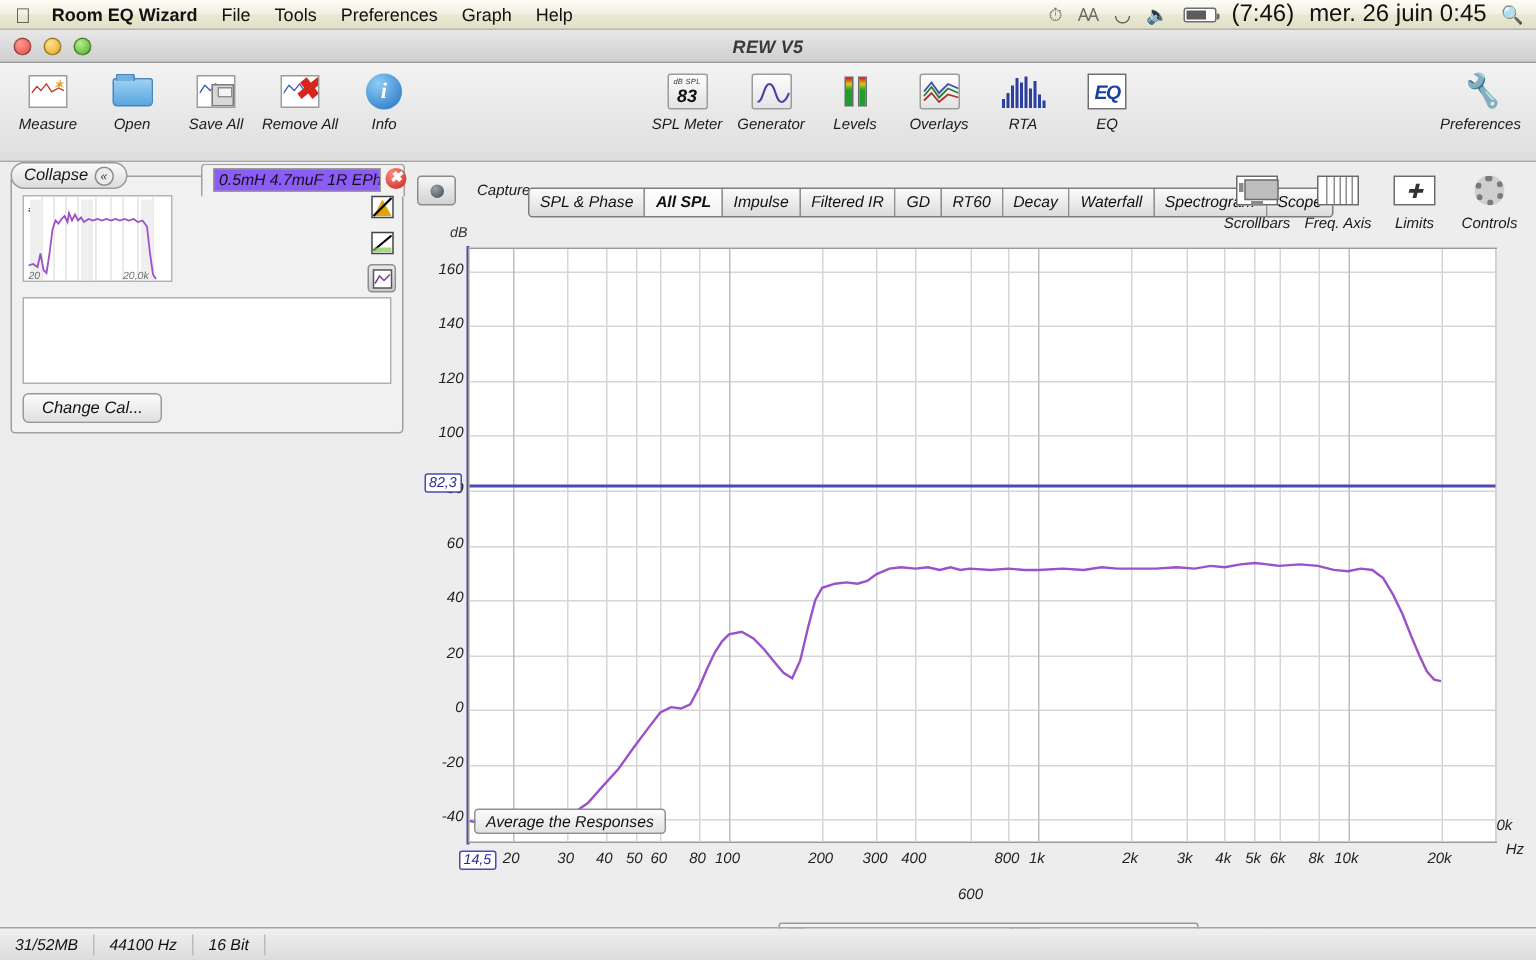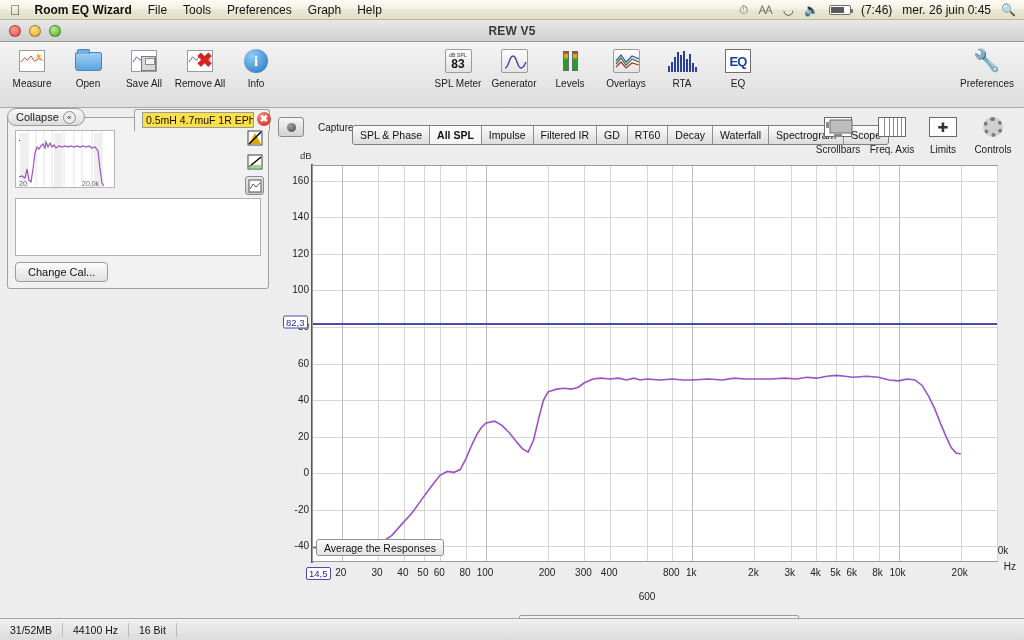--- a/index.html
+++ b/index.html
@@ -17,30 +17,31 @@
     position:absolute; left:0; top:0; width:1024px; height:20px;
     background:linear-gradient(to bottom,#fdfdf6 0%,#f2f0e2 48%,#eae7d2 52%,#e3e0c9 100%);
     border-bottom:1px solid #b9b6a4;
     display:flex; align-items:center;
   }
   .menubar .apple{ margin-left:10px; font-size:14px; color:#3a3a3a; line-height:1;}
   .menubar .mi{ margin-left:16px; color:#111; font-size:12px; white-space:nowrap;}
   .menubar .mi.bold{ font-weight:bold; margin-left:14px;text-align:right;}
   .menubar .right{ margin-left:auto; display:flex; align-items:center; padding-right:8px; gap:10px;}
   .menubar .right .ic{ color:#6c6c6c; font-size:12px; line-height:1;}
-  .menubar .right .clock{ color:#111; font-size:12px; }
+  .menubar .right .clock{ color:#111; font-size:16px; }
   .batt{ position:relative; width:22px; height:10px; border:1px solid #6e6e6e; border-radius:2px; background:#fff;}
   .batt:after{ content:""; position:absolute; right:-3px; top:3px; width:2px; height:4px; background:#6e6e6e; border-radius:0 1px 1px 0;}
   .batt i{ position:absolute; left:1px; top:1px; bottom:1px; width:13px; background:#5b5b5b; display:block;}
   .wifi{ font-size:13px; color:#4a4a4a;}
 
   
   .window{
     position:absolute; left:0; top:20px; width:1024px; height:620px;
     background:#ededed;
+    font-style:italic;
   }
   .titlebar{
     position:relative; height:22px;
     background:linear-gradient(to bottom,#e8e8e8,#cfcfcf);
     border-bottom:1px solid #9a9a9a;
     display:flex; align-items:center;
   }
   .traffic{ display:flex; gap:8px; margin-left:9px; }
   .tl{ width:12px; height:12px; border-radius:50%; border:1px solid rgba(0,0,0,.35); }
   .tl.r{ background:radial-gradient(circle at 35% 30%,#ff9a93,#e34b41);}
@@ -110,21 +111,21 @@
     position:absolute; left:7px; top:9px; width:262px; height:172px;
     background:#f1f1f1; border:1px solid #a0a0a0; border-radius:3px;
   }
   .tab-notch{
     position:absolute; left:126px; top:-9px; width:136px; height:22px;
     background:#f1f1f1; border:1px solid #a0a0a0; border-bottom:none;
     border-radius:3px 3px 0 0;
   }
   .meas-name{
     position:absolute; left:134px; top:-6px; width:112px; height:16px;
-    background:#fde047; border:1px solid #9a9a9a;
+    background:#8b5cf6; border:1px solid #9a9a9a;
     font-size:10.5px; color:#111; padding:1px 3px; overflow:hidden; white-space:nowrap;
     z-index:3;
   }
   .close-dot{
     position:absolute; left:249px; top:-6px; width:14px;height:14px;border-radius:50%;
     background:radial-gradient(circle at 34% 28%,#ff8a80,#c42218);
     color:#fff;font-size:10px;display:flex;align-items:center;justify-content:center;
     font-weight:bold; z-index:3; line-height:1;
   }
   .thumb{

